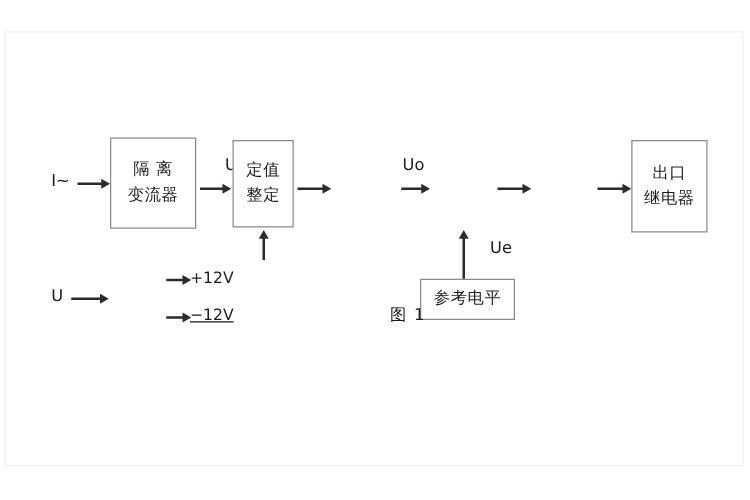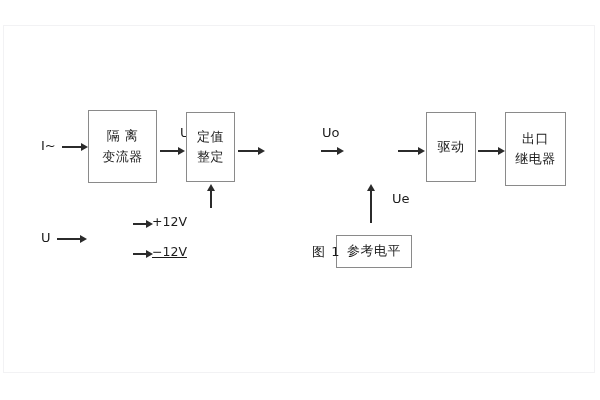--- a/index.html
+++ b/index.html
@@ -152,23 +152,20 @@
     <div class="shaft" style="width:17px;"></div>
     <div class="head" style="left:16px;"></div>
   </div>
 
 
   <div class="arrow" style="left:398px; top:150px; width:28px;">
     <div class="shaft" style="width:21px;"></div>
     <div class="head" style="left:20px;"></div>
   </div>
 
-  <div class="block single" style="left:426px; top:112px; width:50px; height:70px;">
-    <span class="ln">驱动</span>
-  </div>
 
   <div class="arrow" style="left:478px; top:150px; width:28px;">
     <div class="shaft" style="width:21px;"></div>
     <div class="head" style="left:20px;"></div>
   </div>
 
   <div class="block" style="left:505px; top:112px; width:61px; height:74px;">
     <span class="ln">出口</span>
     <span class="ln">继电器</span>
   </div>
@@ -192,21 +189,21 @@
     <div class="head" style="left:13px;"></div>
   </div>
   <div class="label small" style="left:152px; top:246px;text-decoration:underline;">−12V</div>
 
 
   <div class="arrow-up" style="left:210px; top:184px; height:24px;">
     <div class="shaft-v" style="top:6px; height:18px;"></div>
     <div class="head-up" style="top:0px;"></div>
   </div>
 
-  <div class="block single" style="left:336px; top:223px; width:76px; height:33px;margin-top:12px;">
+  <div class="block single" style="left:336px; top:223px; width:76px; height:33px;">
     <span class="ln">参考电平</span>
   </div>
 
   <div class="arrow-up" style="left:370px; top:184px; height:39px;">
     <div class="shaft-v" style="top:6px; height:33px;"></div>
     <div class="head-up" style="top:0px;"></div>
   </div>
   <div class="label" style="left:392px; top:192px;">Ue</div>
 
   <div class="caption" style="left:288px; top:243px;margin-left:24px;">图 1</div>

